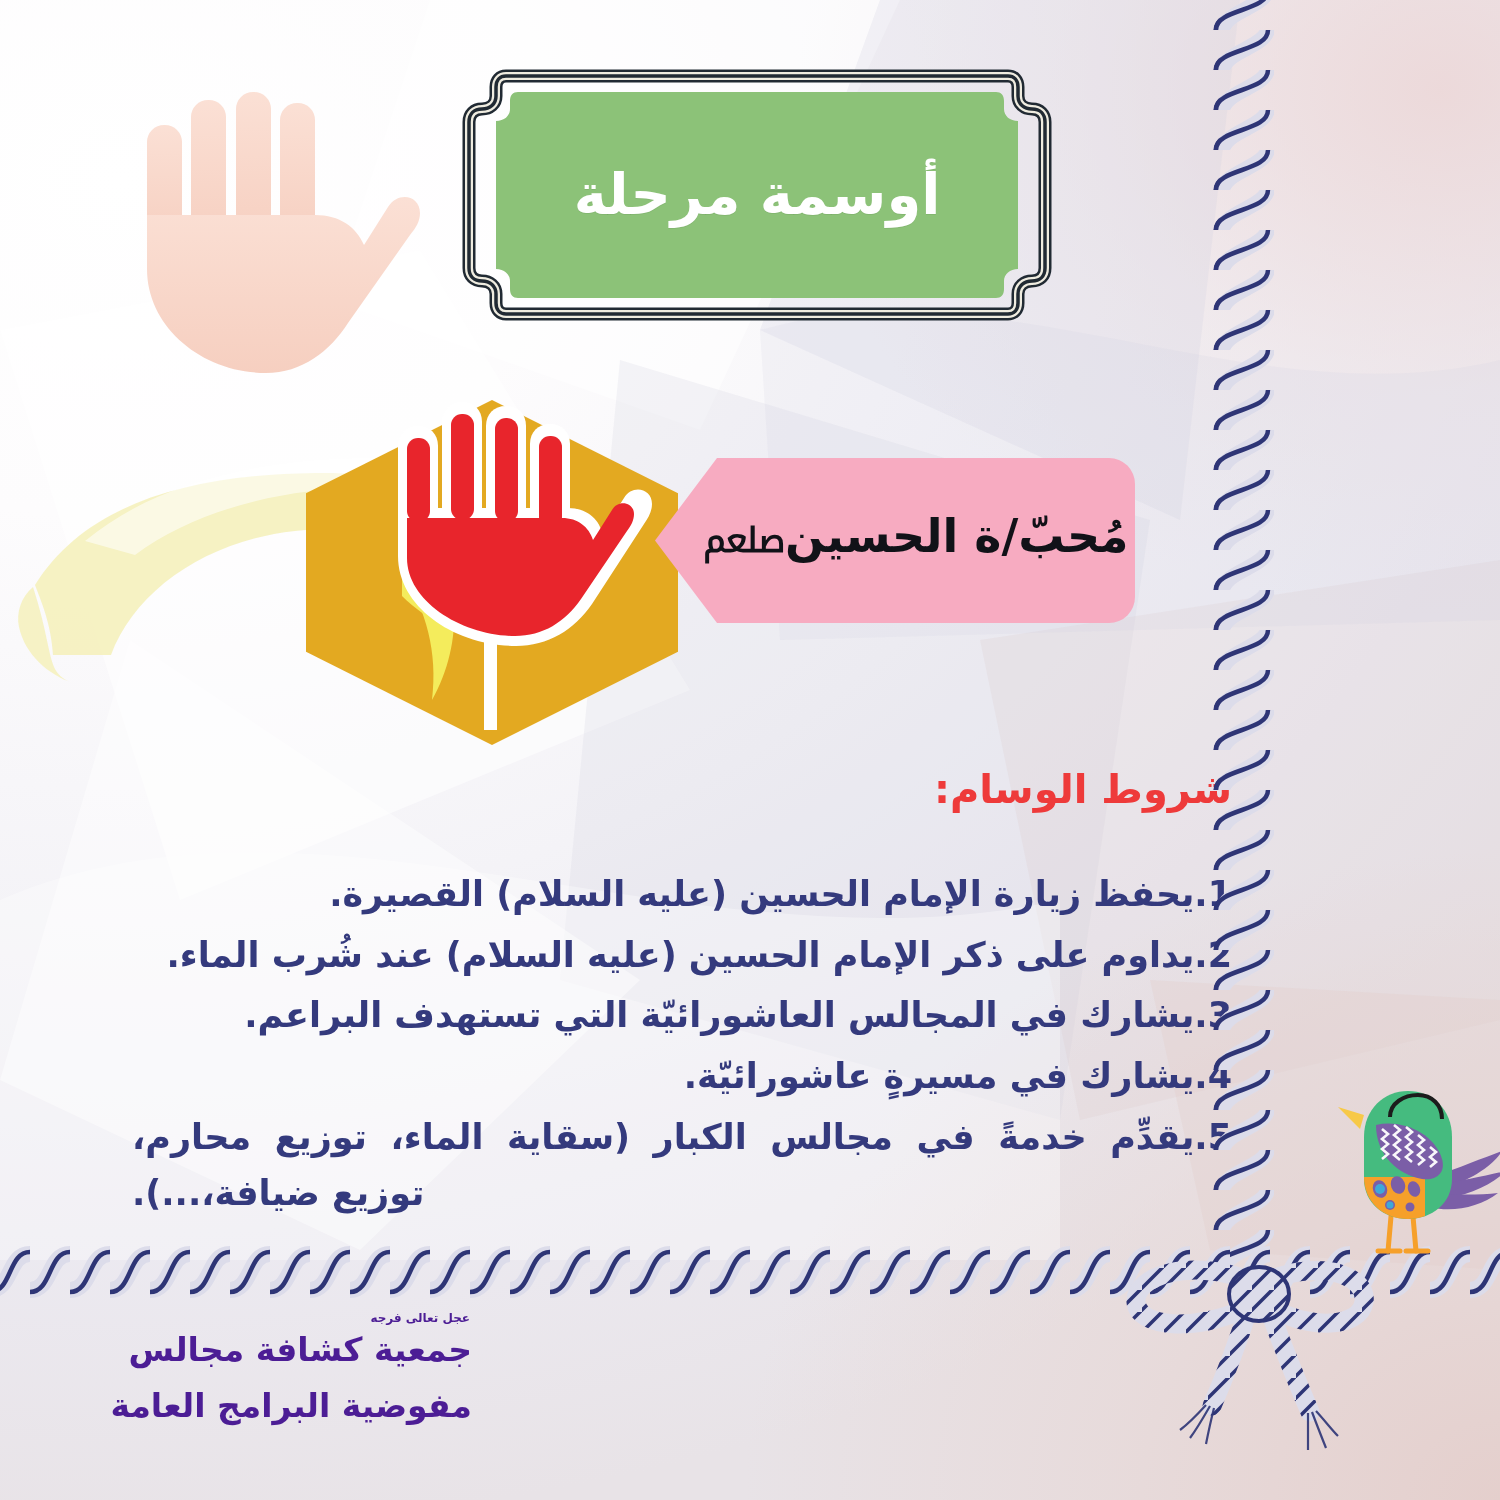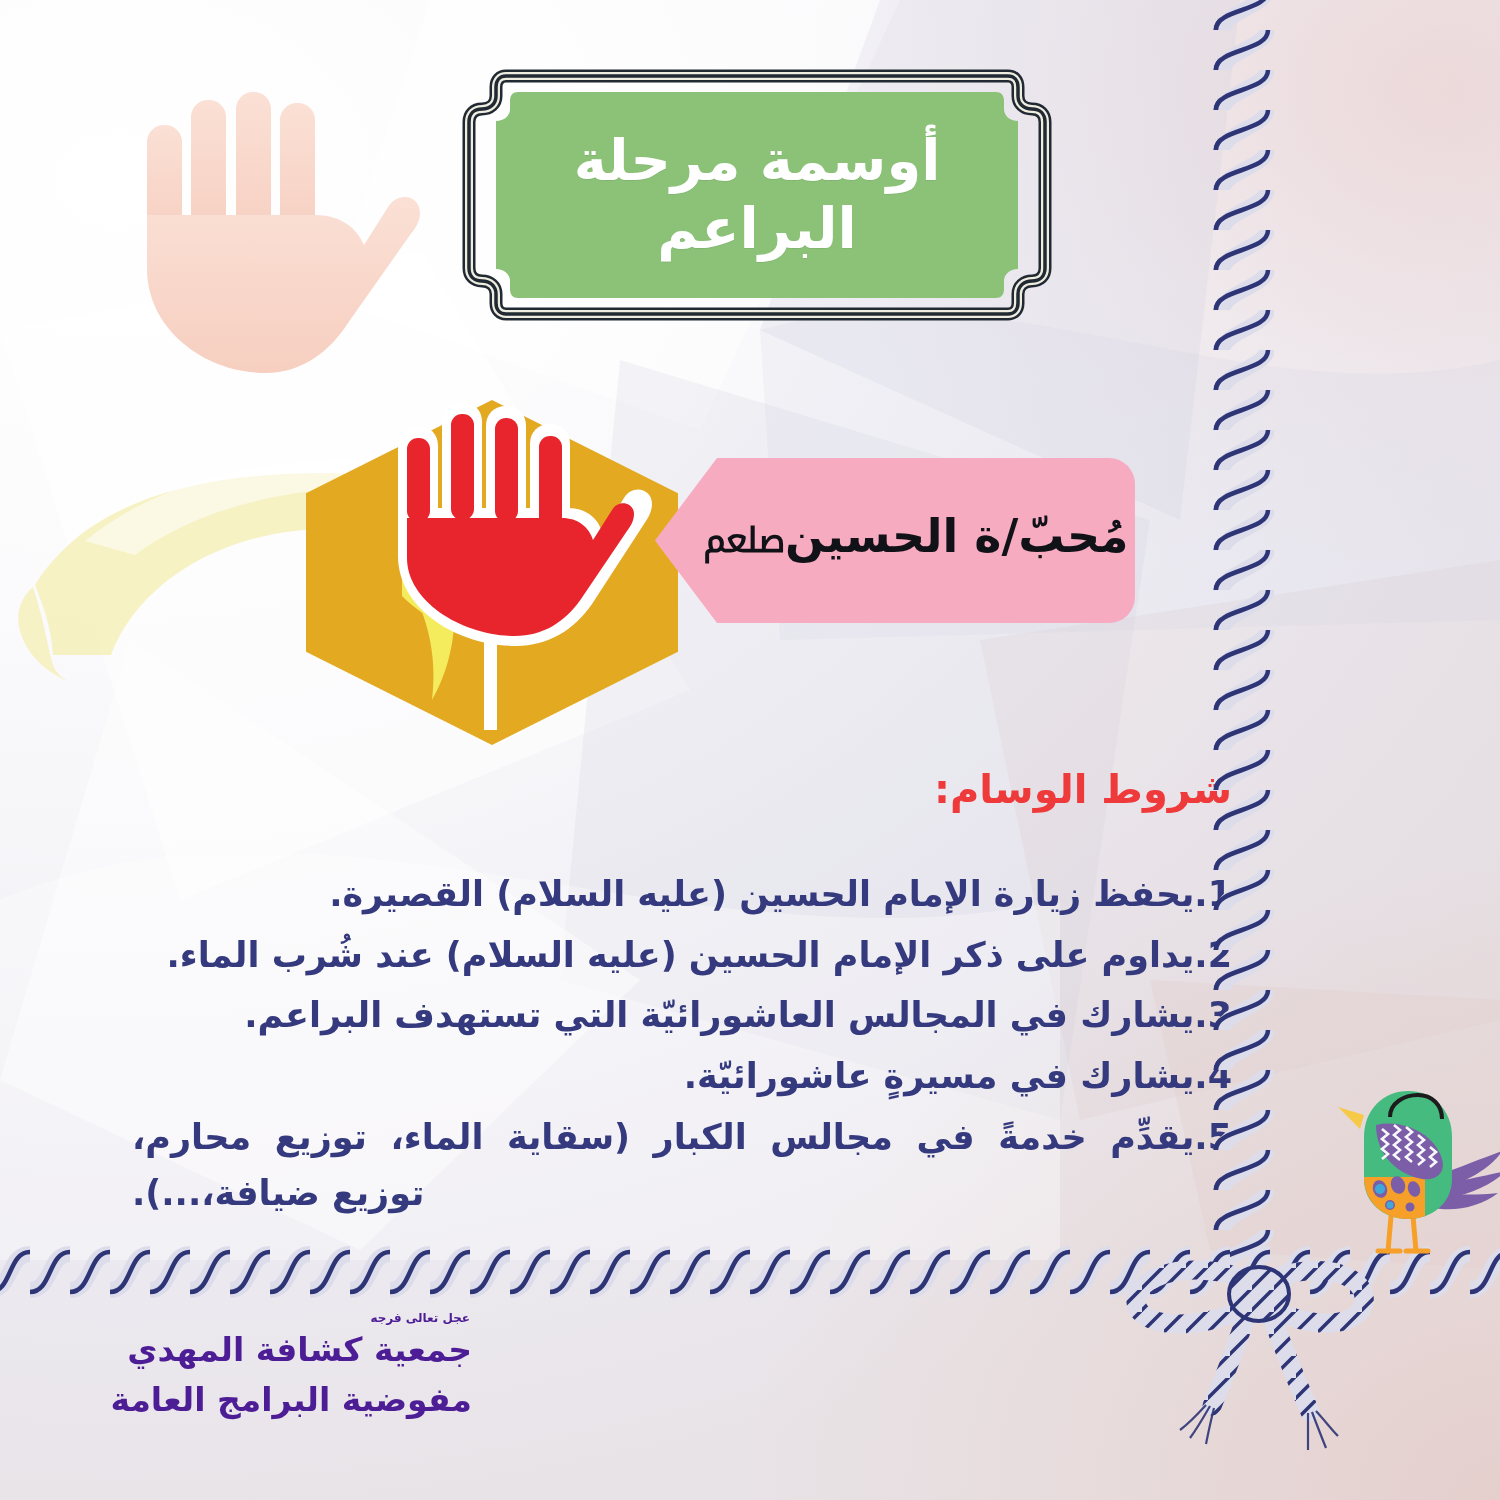--- a/index.html
+++ b/index.html
@@ -89,21 +89,21 @@
 
   
   .bird{position:absolute;left:1330px;top:1085px;width:180px;height:190px;}
 
   
   .footer{
     position:absolute;left:52px;top:1330px;width:420px;
     color:#4c1d95;font-weight:bold;text-align:right;direction:rtl;
   }
   .footer .l1{font-size:33px;line-height:1.2;position:relative;display:inline-block;}
-  .footer .l2{font-size:33px;line-height:1.2;display:block;margin-top:10px;}
+  .footer .l2{font-size:33px;line-height:1.2;display:block;margin-top:16px;}
   .footer .sup{
     position:absolute;right:2px;top:-19px;font-size:12px;font-weight:bold;white-space:nowrap;
   }
 </style>
 </head>
 <body>
 
 <div id="poster">
 
   <div class="bg-base"></div>
@@ -193,21 +193,20 @@
           L48,221
           C48,214 42,209 34,209
           L34,61
           C42,61 48,56 48,49
           L48,41
           C48,35 51,32 56,32 Z" fill="#8cc278"></path>
       </g>
     </svg>
     <div class="plaque-text">
       <span>أوسمة مرحلة</span>
-      <span>البراعم</span>
     </div>
   </div>
 
   <div class="hex"></div>
   <svg class="hex-art" viewBox="0 0 372 345">
 
     <rect x="178" y="160" width="13" height="170" fill="#ffffff"></rect>
 
     <path d="M96,172 C120,210 132,252 126,300 C142,272 150,238 148,206 Z" fill="#f4ec5c"></path>
     <path d="M96,170 C148,196 206,198 252,176 C250,204 236,222 212,232
@@ -348,18 +347,18 @@
     </g>
 
     <path d="M34,30 L8,22 L30,44 Z" fill="#f7c948"></path>
 
     <path d="M60,32 C60,18 74,10 88,10 C102,10 112,20 112,34" fill="none" stroke="#1c1c1c" stroke-width="4"></path>
   </svg>
 
   <div class="footer">
     <div class="l1">
       <span class="sup">عجل تعالى فرجه</span>
-      <span>جمعية كشافة المهدي</span>
+      <span>جمعية كشافة مجالس</span>
     </div>
     <span class="l2">مفوضية البرامج العامة</span>
   </div>
 
 </div>
 
 </body></html>

